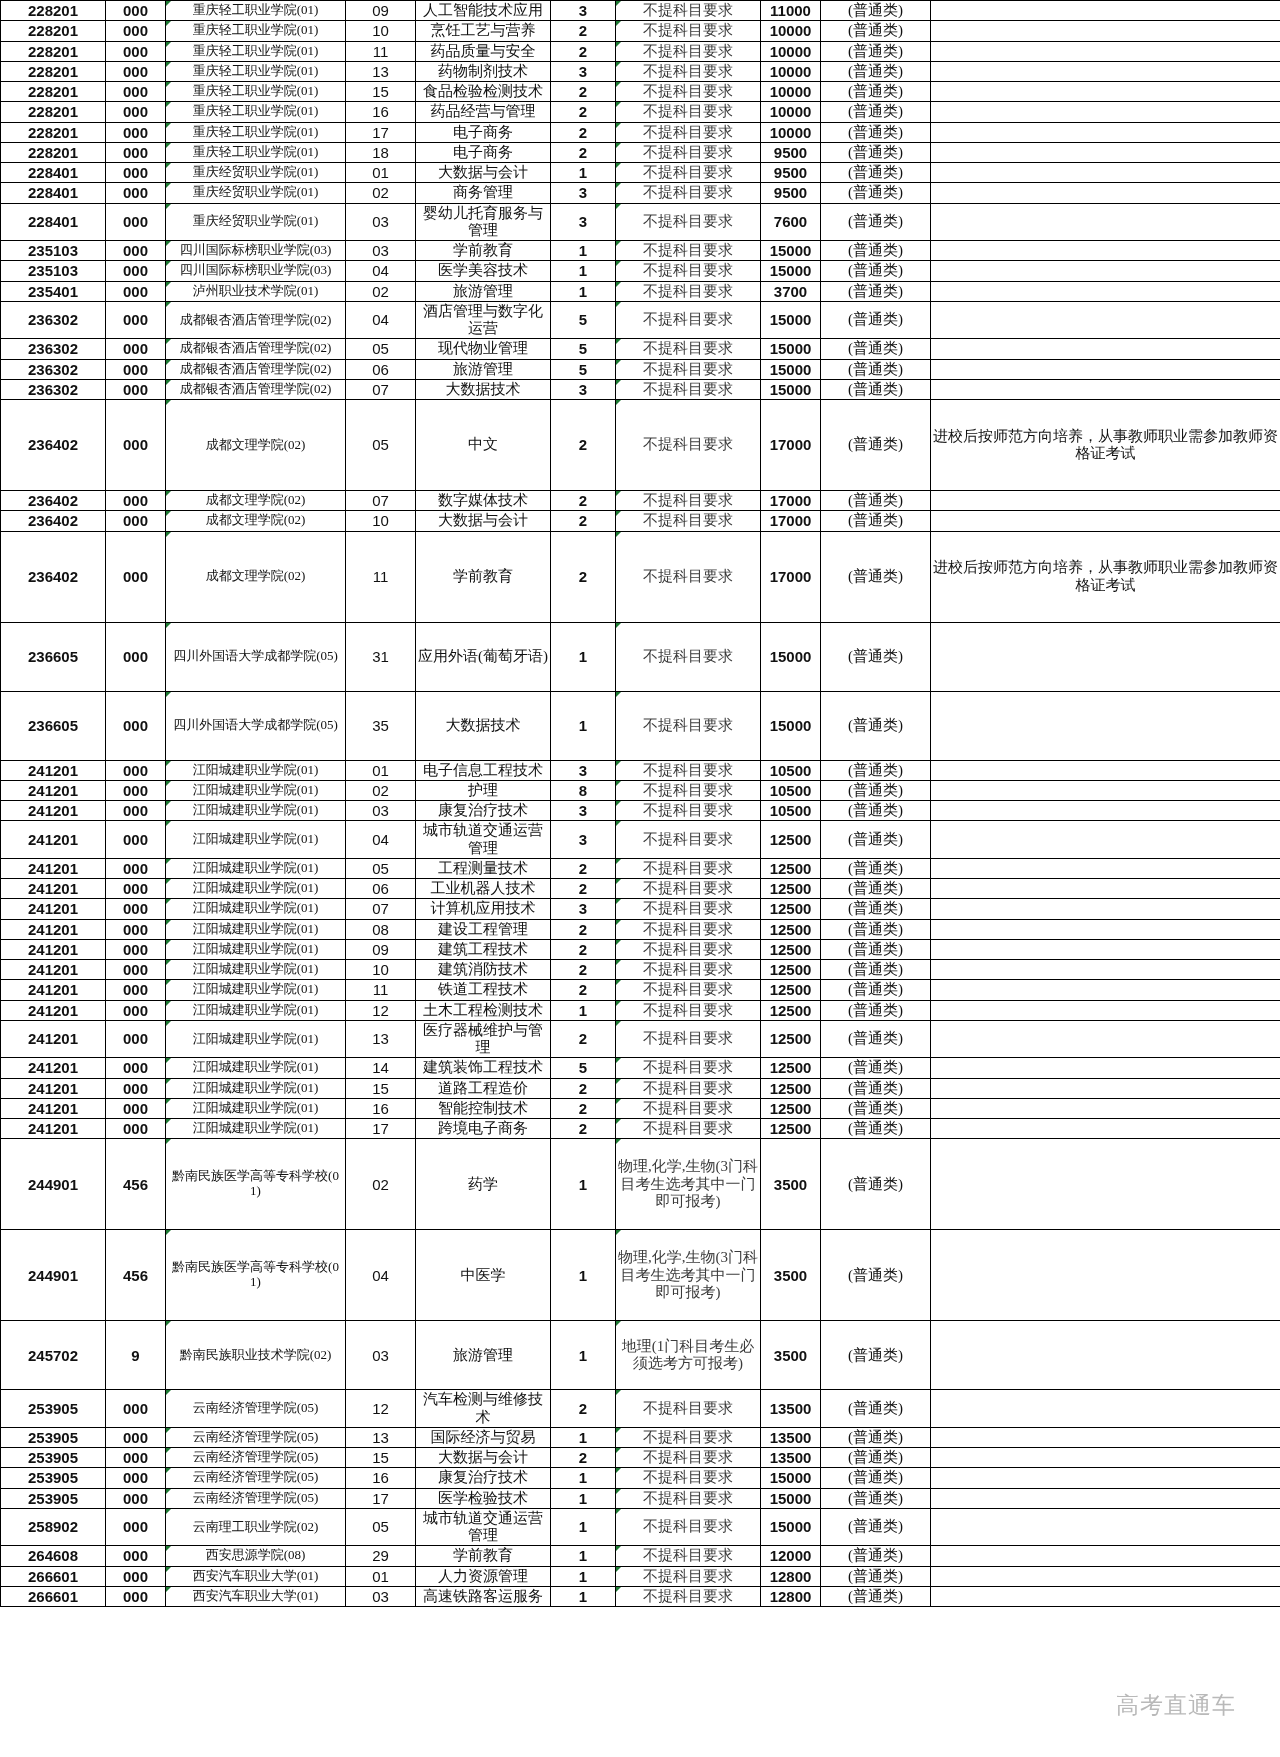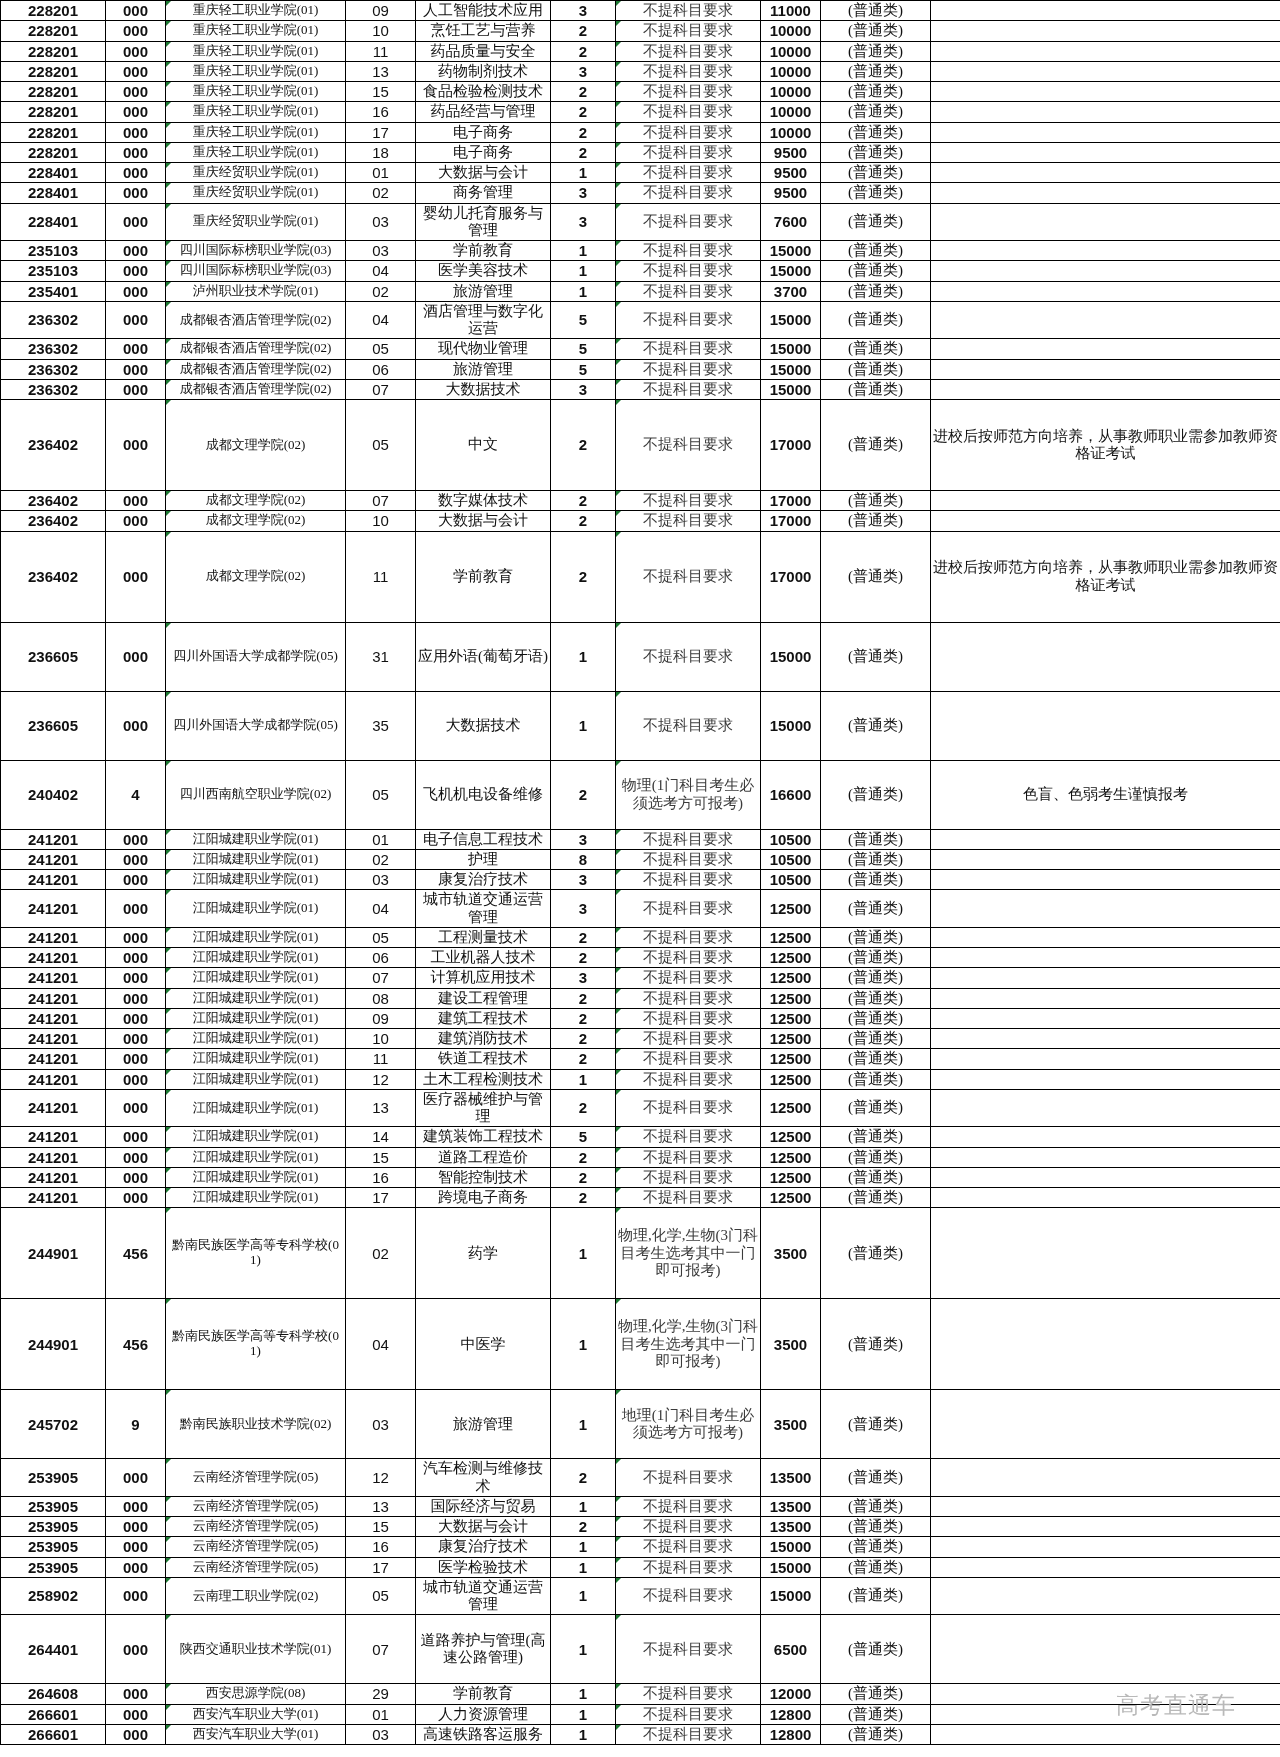--- a/index.html
+++ b/index.html
@@ -379,32 +379,20 @@
           <td class="zero">000</td>
           <td class="school mark">四川外国语大学成都学院(05)</td>
           <td class="mcode">35</td>
           <td class="major">大数据技术</td>
           <td class="num">1</td>
           <td class="req mark">不提科目要求</td>
           <td class="fee">15000</td>
           <td class="type">(普通类)</td>
           <td class="note"></td>
         </tr>
-        <tr class="tall2">
-          <td class="code">240402</td>
-          <td class="zero">4</td>
-          <td class="school mark">四川西南航空职业学院(02)</td>
-          <td class="mcode">05</td>
-          <td class="major">飞机机电设备维修</td>
-          <td class="num">2</td>
-          <td class="req mark">物理(1门科目考生必须选考方可报考)</td>
-          <td class="fee">16600</td>
-          <td class="type">(普通类)</td>
-          <td class="note">色盲、色弱考生谨慎报考</td>
-        </tr>
         <tr>
           <td class="code">241201</td>
           <td class="zero">000</td>
           <td class="school mark">江阳城建职业学院(01)</td>
           <td class="mcode">01</td>
           <td class="major">电子信息工程技术</td>
           <td class="num">3</td>
           <td class="req mark">不提科目要求</td>
           <td class="fee">10500</td>
           <td class="type">(普通类)</td>
@@ -703,32 +691,20 @@
           <td class="zero">000</td>
           <td class="school mark">云南理工职业学院(02)</td>
           <td class="mcode">05</td>
           <td class="major">城市轨道交通运营管理</td>
           <td class="num">1</td>
           <td class="req mark">不提科目要求</td>
           <td class="fee">15000</td>
           <td class="type">(普通类)</td>
           <td class="note"></td>
         </tr>
-        <tr class="tall2">
-          <td class="code">264401</td>
-          <td class="zero">000</td>
-          <td class="school mark">陕西交通职业技术学院(01)</td>
-          <td class="mcode">07</td>
-          <td class="major">道路养护与管理(高速公路管理)</td>
-          <td class="num">1</td>
-          <td class="req mark">不提科目要求</td>
-          <td class="fee">6500</td>
-          <td class="type">(普通类)</td>
-          <td class="note"></td>
-        </tr>
         <tr>
           <td class="code">264608</td>
           <td class="zero">000</td>
           <td class="school mark">西安思源学院(08)</td>
           <td class="mcode">29</td>
           <td class="major">学前教育</td>
           <td class="num">1</td>
           <td class="req mark">不提科目要求</td>
           <td class="fee">12000</td>
           <td class="type">(普通类)</td>

